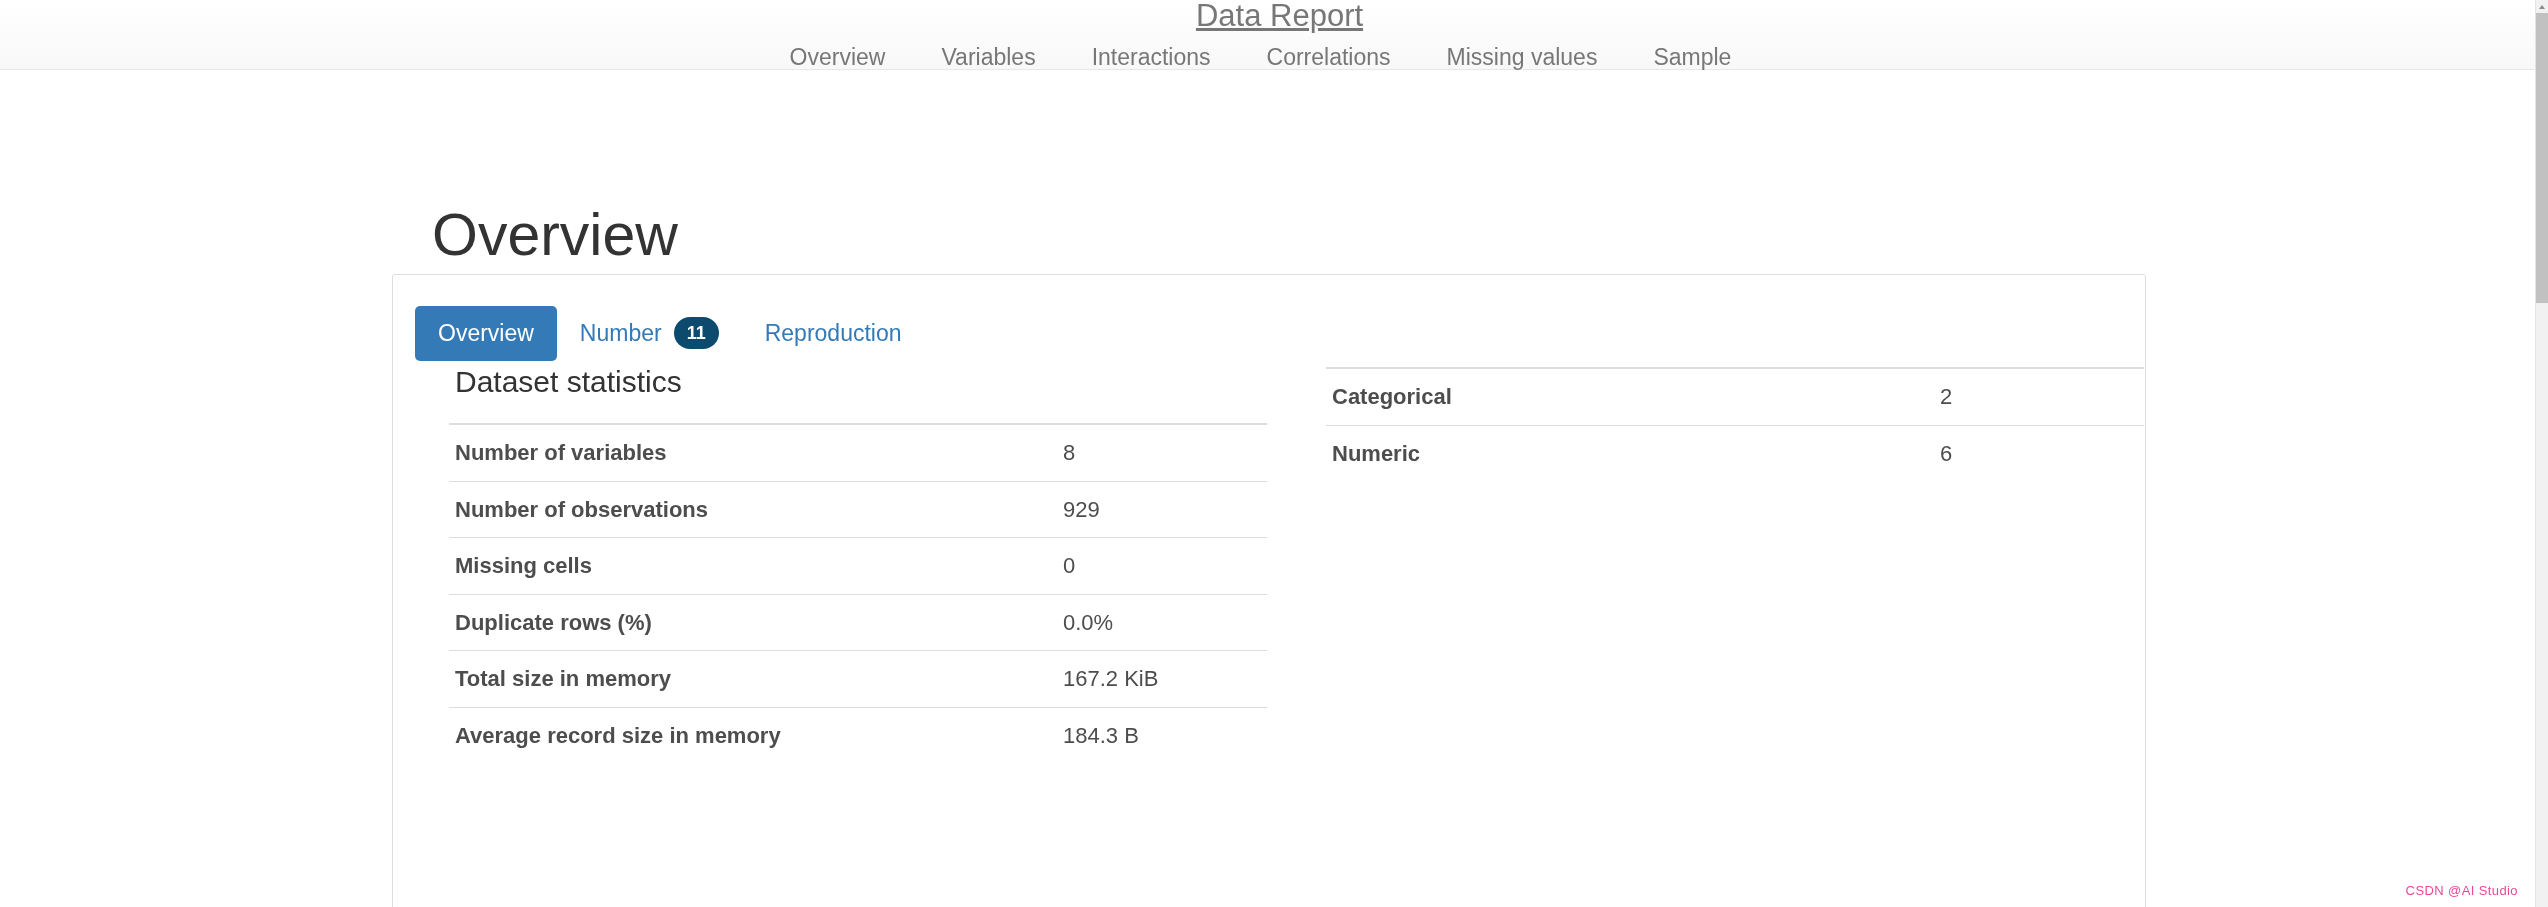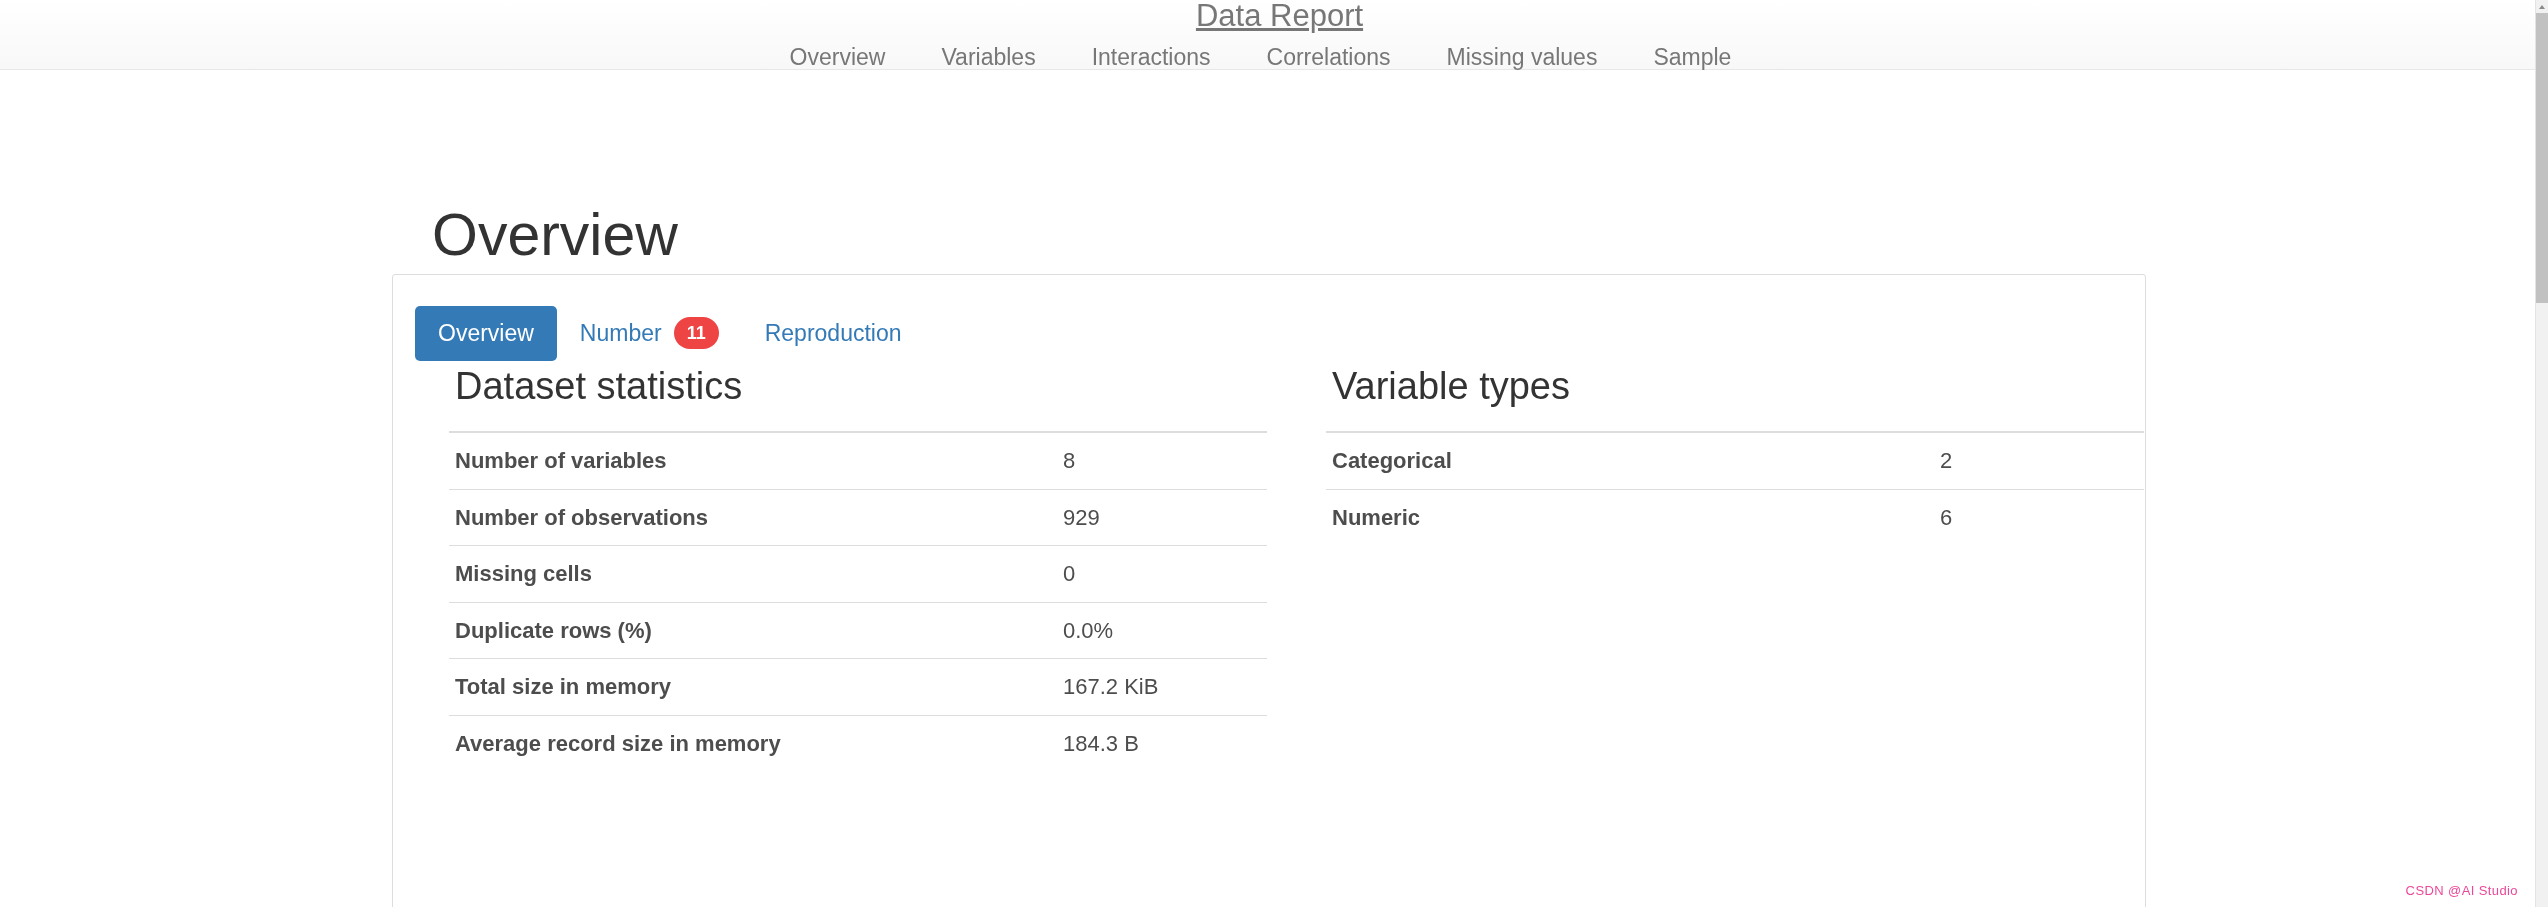--- a/index.html
+++ b/index.html
@@ -98,21 +98,21 @@
     align-items: center;
     gap: 12px;
     text-decoration: none;
   }
   .tab.active {
     background: #337ab7;
     color: #ffffff;
   }
   .badge {
     display: inline-block;
-    background: #ef4444;
+    background: #0c4a6e;
     color: #ffffff;
     font-size: 18px;
     font-weight: bold;
     line-height: 1;
     padding: 7px 13px;
     border-radius: 16px;
     min-width: 38px;
     text-align: center;
   }
 
@@ -121,21 +121,21 @@
     position: absolute;
     left: 0; top: 92px;
     width: 100%;
     display: flex;
   }
   .panel {
     width: 877px;
     padding: 0 56px 0 56px;
   }
   .panel-title {
-    font-size: 38px;
+    font-size: 30px;
     font-weight: 400;
     color: #333333;
     line-height: 1;
     margin: 0 0 26px 6px;
     white-space: nowrap;
   }
   table.stats {
     width: 818px;
     border-collapse: collapse;
     border-top: 2px solid #dddddd;
@@ -265,21 +265,20 @@
             </tr>
             <tr>
               <td class="k">Average record size in memory</td>
               <td class="v">184.3 B</td>
             </tr>
           </tbody>
         </table>
       </div>
 
       <div class="panel">
-        <h2 class="panel-title">Variable types</h2>
         <table class="stats">
           <tbody>
             <tr>
               <td class="k">Categorical</td>
               <td class="v">2</td>
             </tr>
             <tr>
               <td class="k">Numeric</td>
               <td class="v">6</td>
             </tr>

